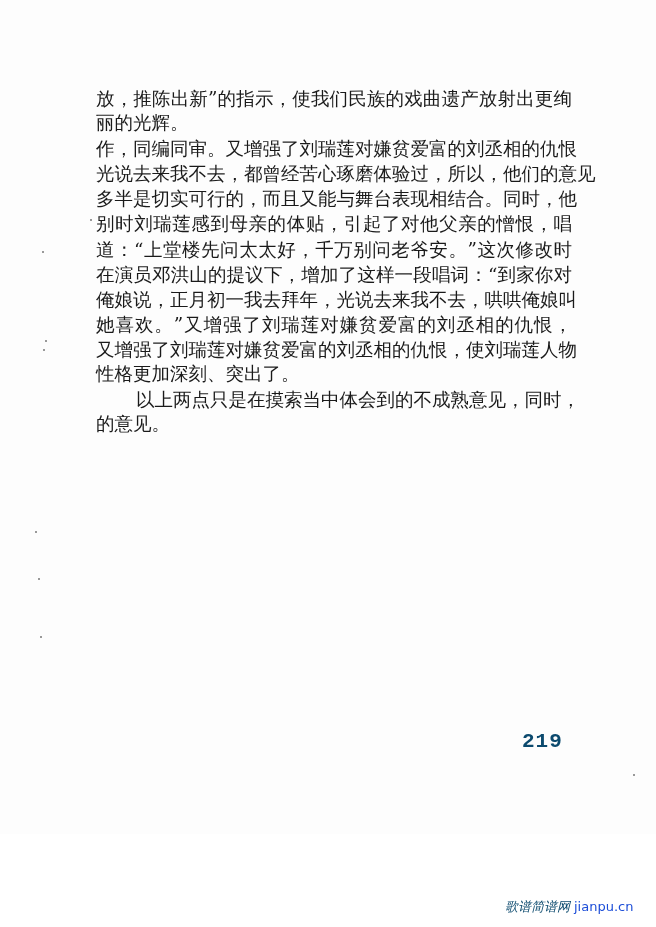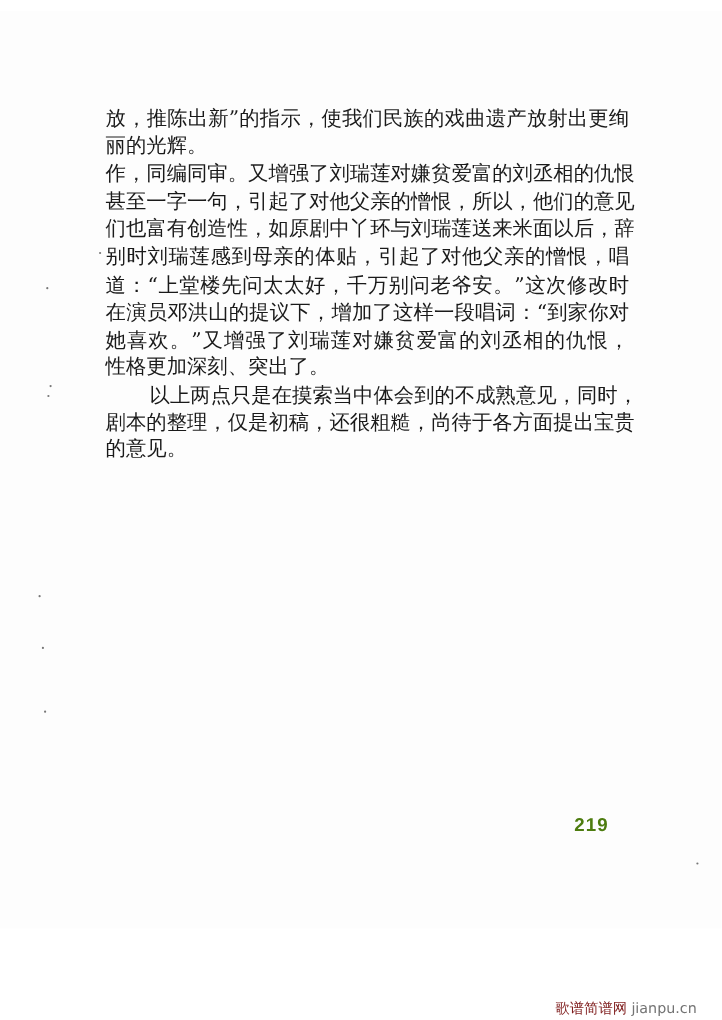--- a/index.html
+++ b/index.html
@@ -10,21 +10,21 @@
   body {
     width: 656px;
     height: 927px;
     position: relative;
     overflow: hidden;
     font-family: "DejaVu Serif", "Liberation Serif", serif;
     color: #1a1a1a;
   }
   .page {
     position: absolute;
-    left: 0; top: 10px;
+    left: 0; top: 0;
     width: 656px; height: 834px;
     background: #fdfdfd;
   }
   .text-block {
     position: absolute;
     left: 96px;
     top: 86px;
     width: 476px;
   }
   .line {
@@ -40,64 +40,65 @@
     text-align-last: left;
     font-family: Liberation Serif, serif;
   }
   .line.indent {
     padding-left: 40px;
   }
   .page-number {
     position: absolute;
     left: 522px;
     top: 730px;
-    font-family: Liberation Sans, sans-serif;
-    font-size: 17px;
+    font-family: Liberation Mono, monospace;
+    font-size: 21px;
     font-weight: bold;
     letter-spacing: 1px;
-    color: #4d7c0f;
+    color: #0c4a6e;
   }
   .watermark {
     position: absolute;
     left: 505px;
     top: 898px;
     font-size: 13px;
     white-space: nowrap;
     font-family: "DejaVu Sans", "Liberation Sans", sans-serif;
   }
-  .watermark .cn { color: #7f1d1d; }
-  .watermark .en { color: #737373; margin-left: 4px; }
+  .watermark .cn { color: #0c4a6e; font-style: italic; }
+  .watermark .en { color: #1d4ed8; margin-left: 4px; }
   .speck {
     position: absolute;
     width: 2px; height: 2px;
     background: #777;
     border-radius: 1px;
   }
 </style>
 </head>
 <body>
 
 <div class="page">
 
   <div class="text-block">
 
     <div class="line">放，推陈出新”的指示，使我们民族的戏曲遗产放射出更绚</div>
     <div class="line last">丽的光辉。</div>
 
     <div class="line">作，同编同审。又增强了刘瑞莲对嫌贫爱富的刘丞相的仇恨</div>
-    <div class="line">甚至一字一句，引起了对他父亲的憎恨，所以，他们的意见</div>
-    <div class="line">们也富有创造性，如原剧中丫环与刘瑞莲送来米面以后，辞</div>
+    <div class="line">光说去来我不去，都曾经苦心琢磨体验过，所以，他们的意见</div>
+    <div class="line">多半是切实可行的，而且又能与舞台表现相结合。同时，他</div>
     <div class="line">别时刘瑞莲感到母亲的体贴，引起了对他父亲的憎恨，唱</div>
     <div class="line">道：“上堂楼先问太太好，千万别问老爷安。”这次修改时</div>
     <div class="line">在演员邓洪山的提议下，增加了这样一段唱词：“到家你对</div>
+    <div class="line">俺娘说，正月初一我去拜年，光说去来我不去，哄哄俺娘叫</div>
     <div class="line">她喜欢。”又增强了刘瑞莲对嫌贫爱富的刘丞相的仇恨，</div>
+    <div class="line">又增强了刘瑞莲对嫌贫爱富的刘丞相的仇恨，使刘瑞莲人物</div>
     <div class="line last">性格更加深刻、突出了。</div>
 
     <div class="line indent">以上两点只是在摸索当中体会到的不成熟意见，同时，</div>
-    <div class="line">剧本的整理，仅是初稿，还很粗糙，尚待于各方面提出宝贵</div>
     <div class="line last">的意见。</div>
   </div>
 
   <div class="page-number">219</div>
 
   <span class="speck" style="left:90px;top:219px;"></span>
   <span class="speck" style="left:42px;top:251px;"></span>
   <span class="speck" style="left:45px;top:340px;"></span>
   <span class="speck" style="left:43px;top:349px;"></span>
   <span class="speck" style="left:35px;top:531px;"></span>

